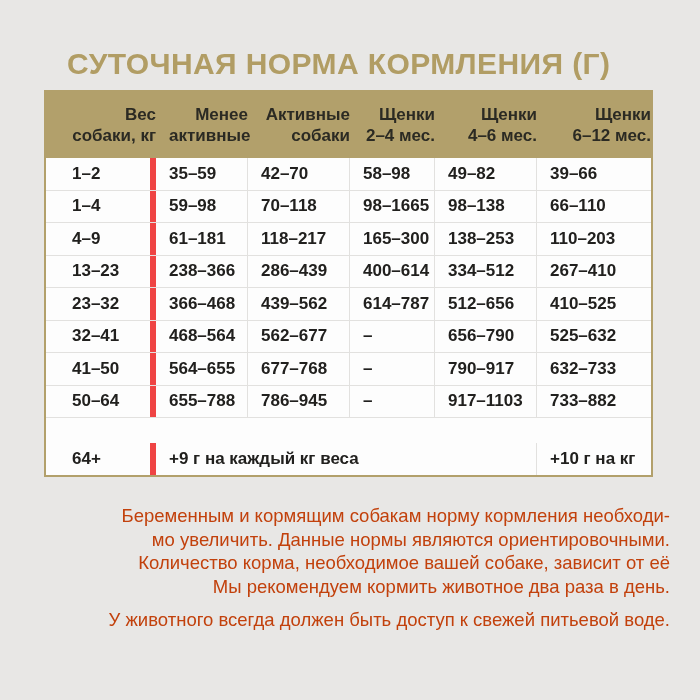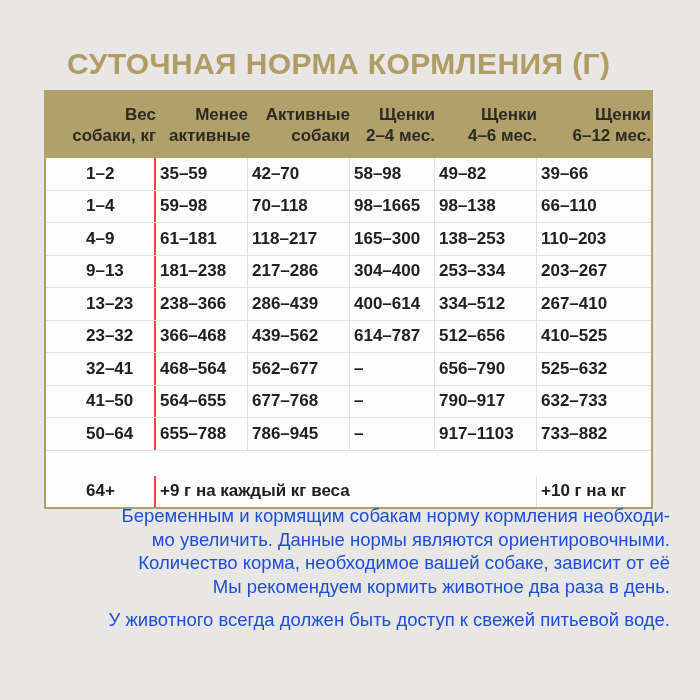--- a/index.html
+++ b/index.html
@@ -39,33 +39,33 @@
     display: grid;
     grid-template-columns: 110px 92px 102px 85px 102px 114px;
     height: 31.5px;
     border-bottom: 1px solid #e2e1df;
     background: #fdfdfd;
   }
   .trow:last-child { border-bottom: none; margin-top: 25px; }
   .trow.footer { grid-template-columns: 110px 381px 114px; }
   .td {
     display: flex; align-items: center;
-    box-sizing: border-box; padding-left: 4px;
+    box-sizing: border-box; padding-left: 13px;
     font-size: 17px; font-weight: 600;
     color: #21201e;
     border-right: 1px solid #e2e1df;
     white-space: nowrap; overflow: hidden;
   }
   .td:last-child { border-right: none; }
-  .td.c1 { padding-left: 40px; border-right: 2px solid #ef4444; }
+  .td.c1 { padding-left: 26px; border-right: 6px solid #ef4444; }
 
   .notes {
     position: absolute; left: 70px; top: 504px; width: 600px;
     font-size: 18.5px; line-height: 23.5px;
-    color: #1d4ed8;
+    color: #c2410c;
   }
   .notes .line { white-space: nowrap; }
   .para2 { margin-top: 10px; }
 </style>
 </head>
 <body>
 
 <div class="page">
 
   <div class="title">СУТОЧНАЯ НОРМА КОРМЛЕНИЯ (Г)</div>
@@ -119,28 +119,20 @@
 
     <div class="trow">
       <div class="td c1">4–9</div>
       <div class="td">61–181</div>
       <div class="td">118–217</div>
       <div class="td">165–300</div>
       <div class="td">138–253</div>
       <div class="td">110–203</div>
     </div>
 
-    <div class="trow">
-      <div class="td c1">9–13</div>
-      <div class="td">181–238</div>
-      <div class="td">217–286</div>
-      <div class="td">304–400</div>
-      <div class="td">253–334</div>
-      <div class="td">203–267</div>
-    </div>
 
     <div class="trow">
       <div class="td c1">13–23</div>
       <div class="td">238–366</div>
       <div class="td">286–439</div>
       <div class="td">400–614</div>
       <div class="td">334–512</div>
       <div class="td">267–410</div>
     </div>
 

